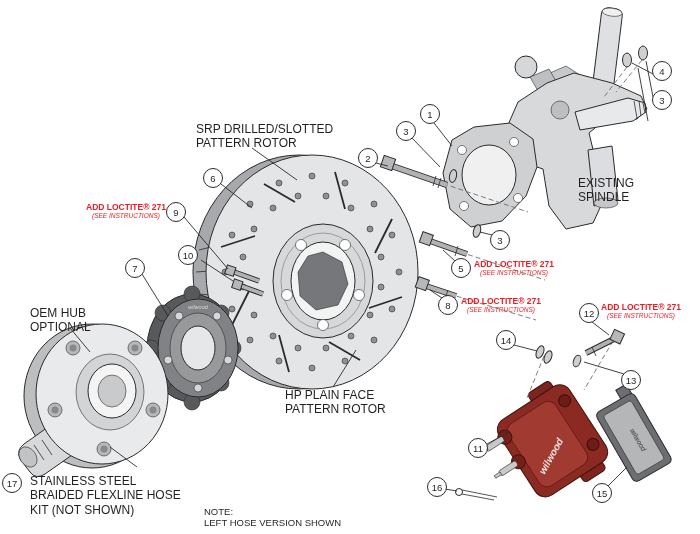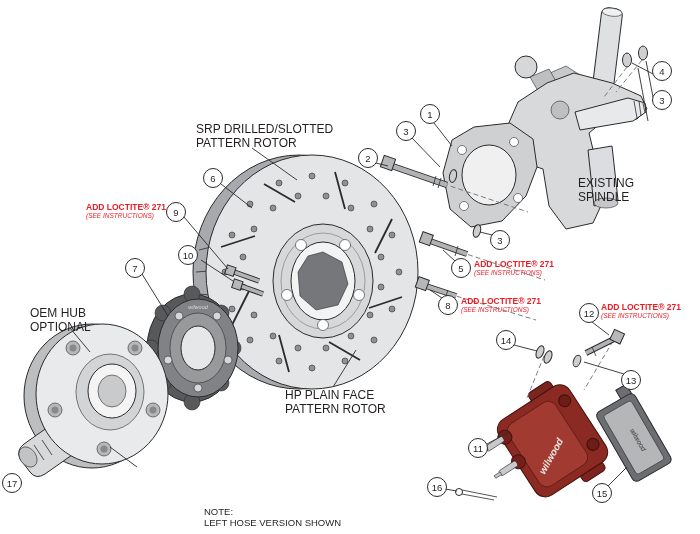--- a/index.html
+++ b/index.html
@@ -4,21 +4,21 @@
 <style>
   html,body{margin:0;padding:0;background:#fff}
   #stage{position:relative;width:700px;height:534px;background:#fff;overflow:hidden;
          font-family:"Liberation Sans",sans-serif;color:#231f20}
   #stage svg{position:absolute;left:0;top:0}
   .lbl{position:absolute;font-size:12px;line-height:1.2;white-space:pre-line;color:#231f20}
   .note{font-size:9.5px}
   .callout{position:absolute;width:18px;height:18px;border:1px solid #2b2b2d;border-radius:50%;
            background:#fff;display:flex;align-items:center;justify-content:center;
            font-size:9.5px;color:#231f20;z-index:3}
-  .loc{position:absolute;color:#ed1c24;z-index:2}
+  .loc{position:absolute;color:#ed1c24;text-align:center;z-index:2}
   .loc .l1{display:block;font-size:8.5px;font-weight:bold}
   .loc .l2{display:block;font-size:6.5px;font-style:italic}
   .s{stroke:#2b2b2d;stroke-width:1}
   .s5{stroke:#2b2b2d;stroke-width:.6}
   .ld line{stroke:#2b2b2d;stroke-width:.9}
   .dash line{stroke:#6d6e71;stroke-width:.9;stroke-dasharray:5 3}
   .tick{stroke:#2b2b2d;stroke-width:.8}
 </style>
 </head>
 <body>
@@ -287,20 +287,23 @@
 </svg>
 
 <div class="lbl" style="left:196px;top:122px">SRP DRILLED/SLOTTED
 PATTERN ROTOR</div>
 <div class="lbl" style="left:578px;top:176px">EXISTING
 SPINDLE</div>
 <div class="lbl" style="left:30px;top:306px">OEM HUB
 OPTIONAL</div>
 <div class="lbl" style="left:285px;top:388px">HP PLAIN FACE
 PATTERN ROTOR</div>
+<div class="lbl" style="left:30px;top:474px">STAINLESS STEEL
+BRAIDED FLEXLINE HOSE
+KIT (NOT SHOWN)</div>
 <div class="lbl note" style="left:204px;top:506px">NOTE:
 LEFT HOSE VERSION SHOWN</div>
 
 <div class="loc" style="left:86px;top:202px">
   <span class="l1">ADD LOCTITE® 271</span>
   <span class="l2">(SEE INSTRUCTIONS)</span>
 </div>
 <div class="loc" style="left:474px;top:259px">
   <span class="l1">ADD LOCTITE® 271</span>
   <span class="l2">(SEE INSTRUCTIONS)</span>

